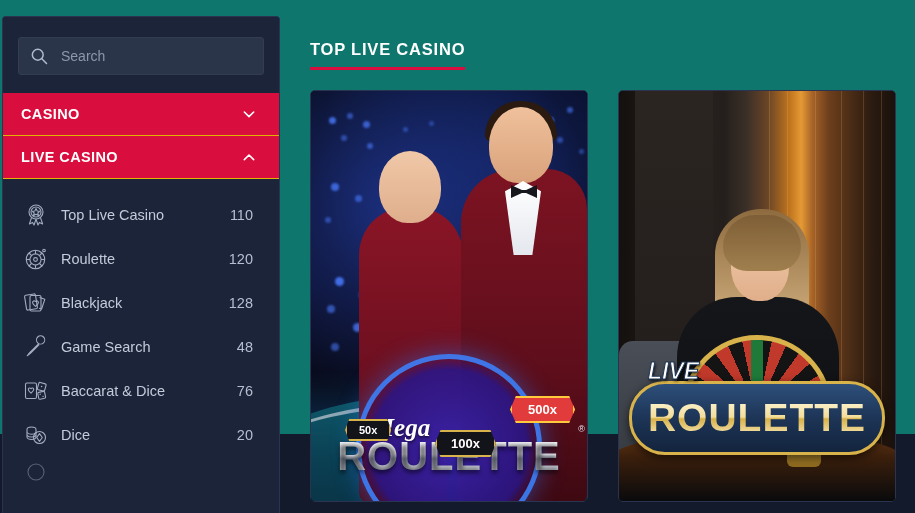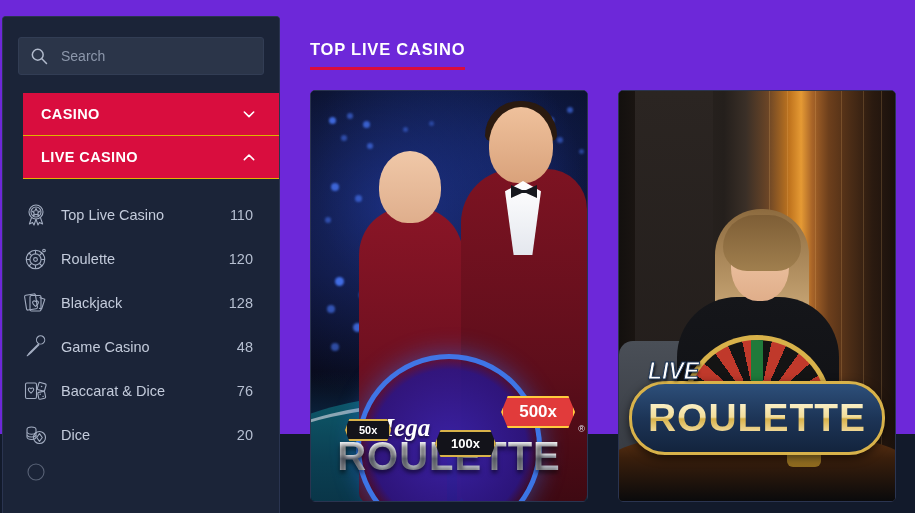--- a/index.html
+++ b/index.html
@@ -2,21 +2,21 @@
 <html><head>
 <meta charset="utf-8">
 <style>
   * { box-sizing: border-box; margin: 0; padding: 0; }
   html, body {
     width: 915px; height: 513px;
     background: #121a2b;
     font-family: "Liberation Sans", sans-serif;
     overflow: hidden;
   }
-  #app { position: relative; width: 915px; height: 434px; background: #6d28d9; }
+  #app { position: relative; width: 915px; height: 434px; background: #0f766e; }
 
   
   .sidebar {
     position: absolute; left: 2px; top: 16px;
     width: 278px; height: 497px;
     background: #1b2438;
     border: 1px solid #2a3450;
     border-bottom: none;
     border-radius: 4px 4px 0 0;
     overflow: hidden;
@@ -31,21 +31,20 @@
     flex: 1; background: transparent; border: none; outline: none;
     color: #c9d2e3; font-family: "Liberation Sans", sans-serif; font-size: 14px;
   }
   .search-input::placeholder { color: #8c97ab; }
 
   .nav-section {
     height: 43px; background: #d8track;
     display: flex; align-items: center; justify-content: space-between;
     padding: 0 22px 0 18px; cursor: pointer;
     background: #d90d3e;
-    margin-left: 20px;
   }
   .nav-section.casino { border-bottom: 1px solid #e0b400; }
   .nav-section.live { border-bottom: 1px solid #e0b400; }
   .nav-label {
     color: #ffffff; font-size: 14.5px; font-weight: bold; letter-spacing: .4px;
   }
   .chev { width: 16px; height: 16px; }
   .chev svg { display: block; }
 
   .menu-list { padding: 14px 0 0 0; }
@@ -164,21 +163,21 @@
   .roul-word {
     position: relative; display: block;
     font-size: 40px; font-weight: bold; letter-spacing: 1px;
     background: linear-gradient(180deg,#ffffff 0%,#e8eaf0 45%,#9aa1b2 55%,#ffffff 100%);
     -webkit-background-clip: text; background-clip: text; color: transparent;
     text-shadow: 0 3px 4px rgba(0,0,0,.55);
   }
   .badge500 {
     position: absolute; right: 12px; top: -18px;
     background: #e13b3b; border: 2px solid #ffcb3d; color: #ffffff;
-    font-size: 17px; font-weight: bold; padding: 4px 16px;
+    font-size: 13px; font-weight: bold; padding: 4px 16px;
     clip-path: polygon(9% 0,91% 0,100% 50%,91% 100%,9% 100%,0 50%);
     box-shadow: 0 2px 6px rgba(0,0,0,.5);
   }
   .badge-sm {
     position: absolute; background: #13131a; border: 2px solid #d8b24a;
     color: #ffffff; font-size: 11px; font-weight: bold; padding: 3px 12px;
     clip-path: polygon(9% 0,91% 0,100% 50%,91% 100%,9% 100%,0 50%);
   }
   .badge50 { left: 34px; bottom: 38px; }
   .badge100 { left: 124px; bottom: 22px; font-size: 13px; padding: 4px 14px; }
@@ -360,21 +359,21 @@
       </div>
 
       <div class="menu-item">
         <span class="m-icon">
           <svg viewBox="0 0 26 26" width="26" height="26" fill="none" stroke="#aab4c8" stroke-width="1.1" stroke-linejoin="round">
             <rect x="13.5" y="1.8" width="8.2" height="8.2" rx="4.1" transform="rotate(45 17.6 5.9)"></rect>
             <path d="M15.5 9.8 L7.2 18.1 L4.2 21.8 L7.9 18.8 L16.2 10.5"></path>
             <line x1="5.6" y1="20.4" x2="8.8" y2="17.2"></line>
           </svg>
         </span>
-        <span class="m-label">Game Casino</span>
+        <span class="m-label">Game Search</span>
         <span class="m-count">48</span>
       </div>
 
       <div class="menu-item">
         <span class="m-icon">
           <svg viewBox="0 0 26 26" width="26" height="26" fill="none" stroke="#aab4c8" stroke-width="1.1" stroke-linejoin="round">
             <rect x="2.5" y="5" width="11" height="15.5" rx="1.4"></rect>
             <path d="M8 10.6 C6.9 9.4 5.3 10.1 5.3 11.5 C5.3 12.9 7.1 14.3 8 15.2 C8.9 14.3 10.7 12.9 10.7 11.5 C10.7 10.1 9.1 9.4 8 10.6 Z"></path>
             <rect x="15" y="5" width="7.5" height="7.5" rx="1.2" transform="rotate(16 18.7 8.7)"></rect>
             <rect x="15.2" y="13.8" width="7" height="7" rx="1.2" transform="rotate(-12 18.7 17.3)"></rect>

